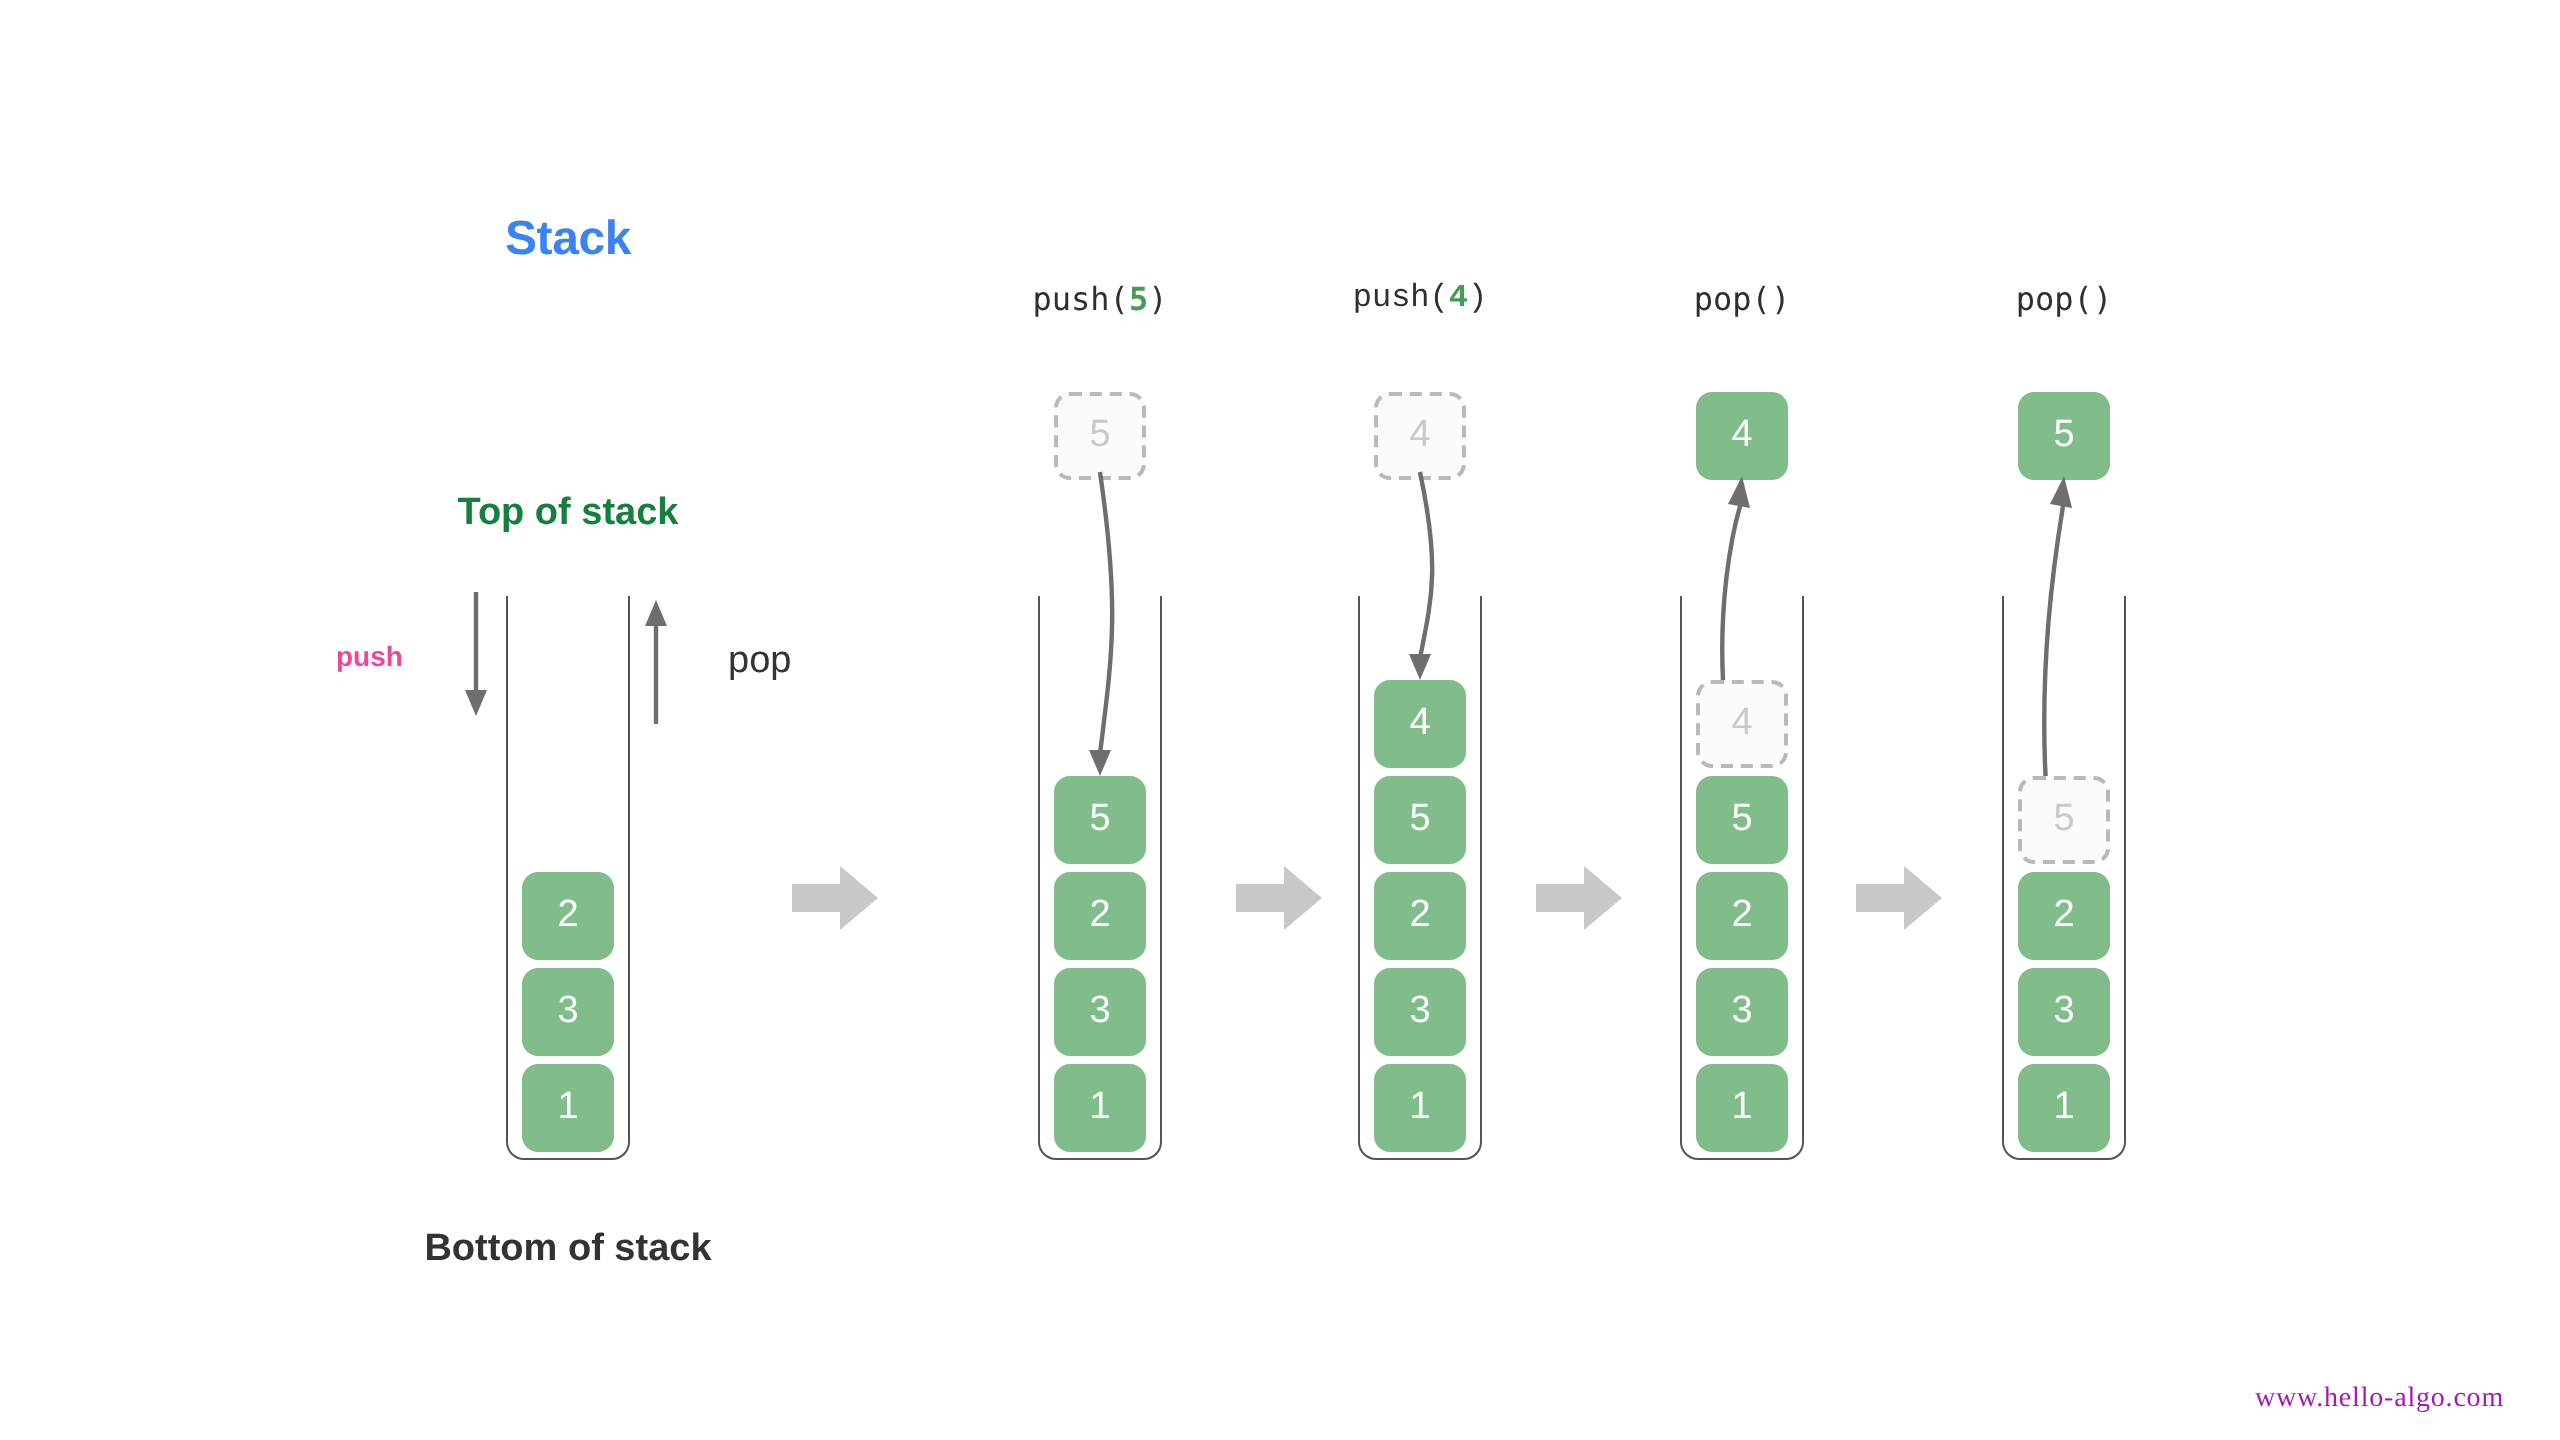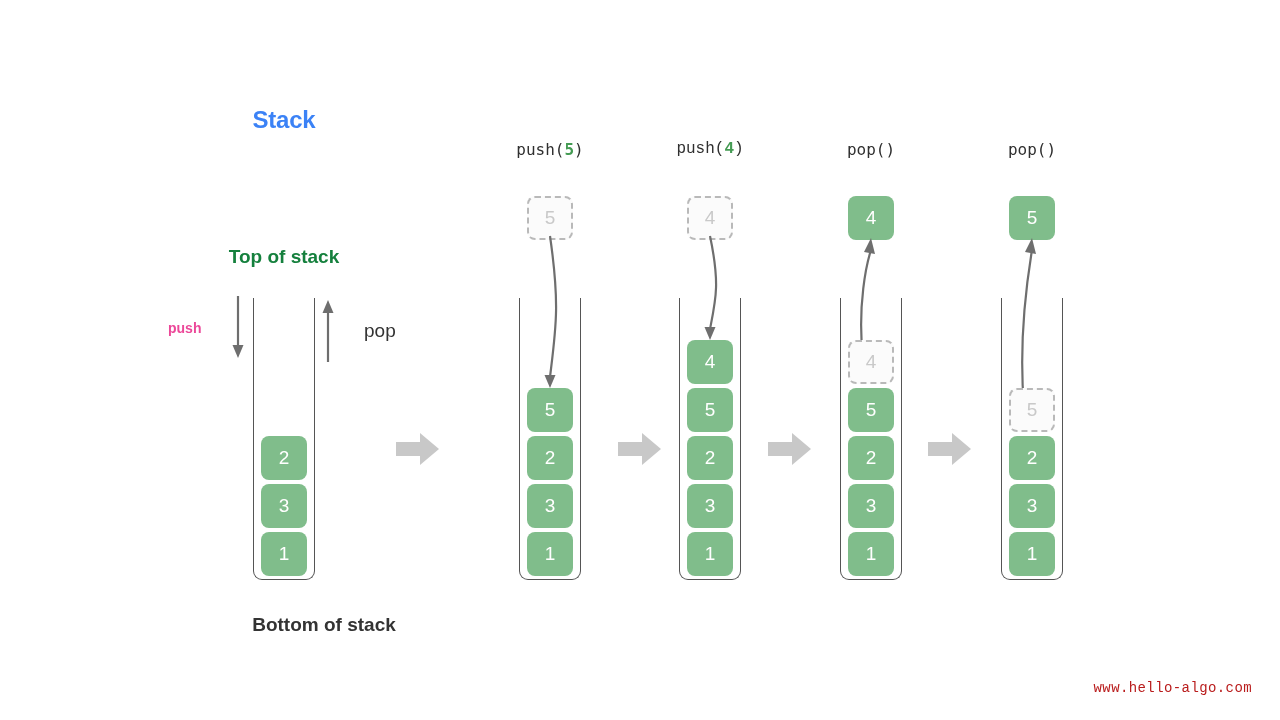--- a/index.html
+++ b/index.html
@@ -33,21 +33,20 @@
     font-size: 19px;
     font-weight: bold;
     color: #15803d;
   }
   #bottom-of-stack-label {
     left: 0; top: 614px; width: 568px;
     text-align: center;
     font-size: 19px;
     font-weight: bold;
     color: #333333;
-    padding-left: 40px;
   }
   #push-label {
     left: 168px; top: 320px;
     font-size: 14px;
     font-weight: bold;
     color: #ec4899;
   }
   #pop-label {
     left: 338px; top: 320px;
     font-size: 19px;
@@ -130,24 +129,24 @@
     background: #fbfbfb;
     color: #c9c9c9;
     border: 2px dashed #b9b9b9;
   }
 
   
   .sep-arrow { top: 432px; width: 44px; height: 34px; }
 
   
   #watermark {
-    right: 28px; bottom: 24px;
-    font-family: Liberation Mono, monospace;
+    right: 28px; bottom: 12px;
+    font-family: Liberation Serif, serif;
     font-size: 14px;
-    color: #b91c1c;
+    color: #a21caf;
     letter-spacing: 0.4px;
   }
 
   svg { display: block; overflow: visible; }
 </style>
 </head>
 <body>
 
 <div class="abs" id="stack-title">Stack</div>
 <div class="abs" id="top-of-stack-label">Top of stack</div>

